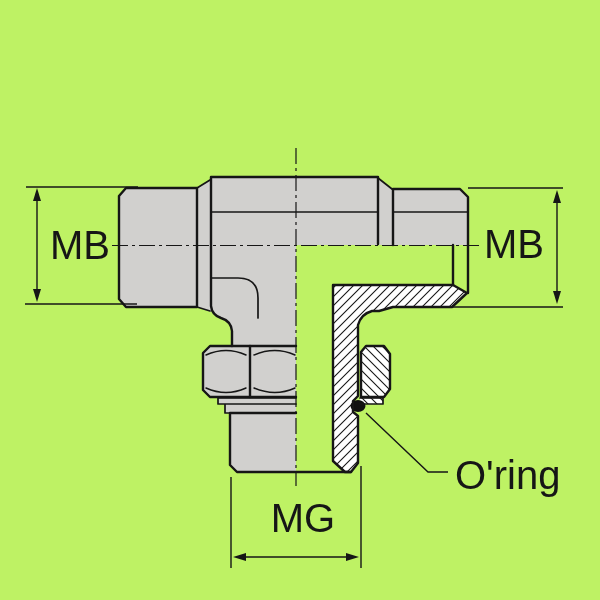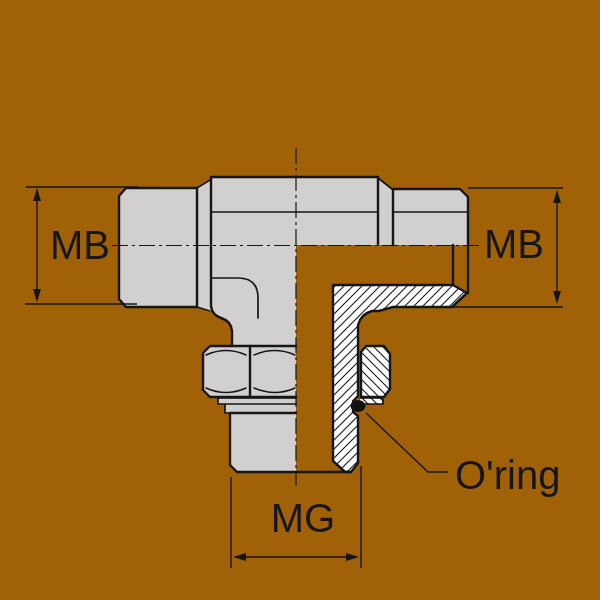--- a/index.html
+++ b/index.html
@@ -1,16 +1,16 @@
 <!DOCTYPE html>
 <html><head>
 <meta charset="utf-8">
 <style>
   html,body{margin:0;padding:0;background:#ffffff;}
-  .canvas{width:600px;height:600px;position:relative;background:#a16207;overflow:hidden;}
+  .canvas{width:600px;height:600px;position:relative;background:#bef264;overflow:hidden;}
   svg{display:block;}
   text{font-family:"Liberation Sans", sans-serif;font-size:40px;}
 </style>
 </head>
 <body>
 
 <div class="canvas">
 <svg width="600" height="600" viewBox="0 0 600 600">
   <defs>
     <pattern id="hatchF" width="9" height="9" patternUnits="userSpaceOnUse">

